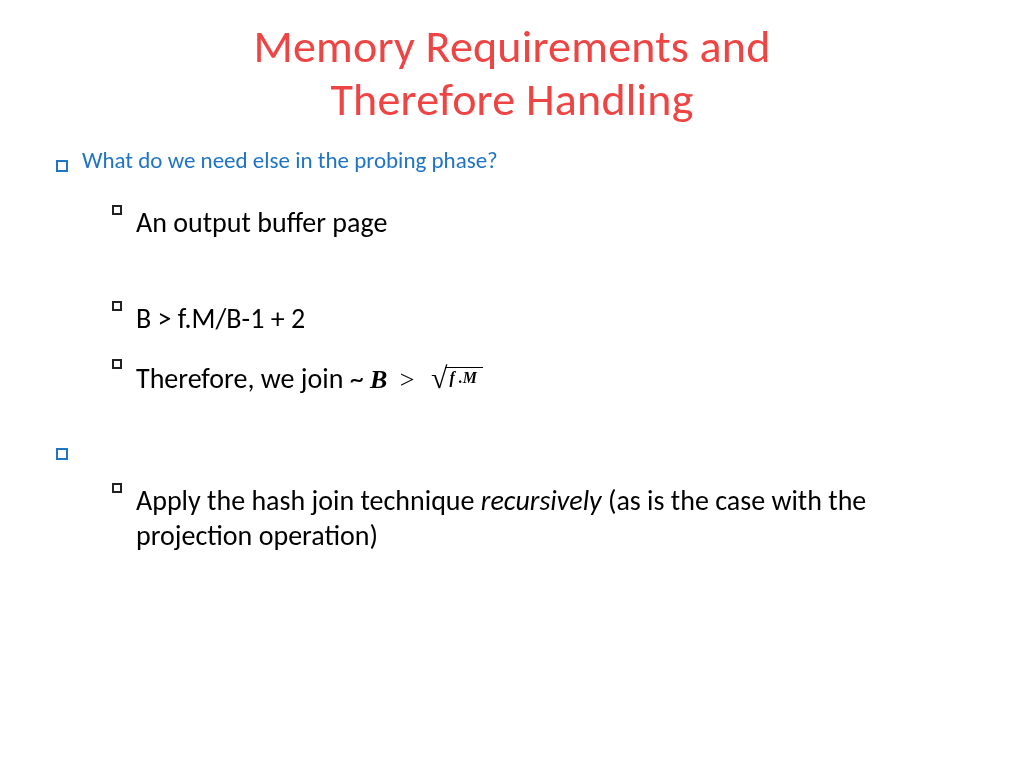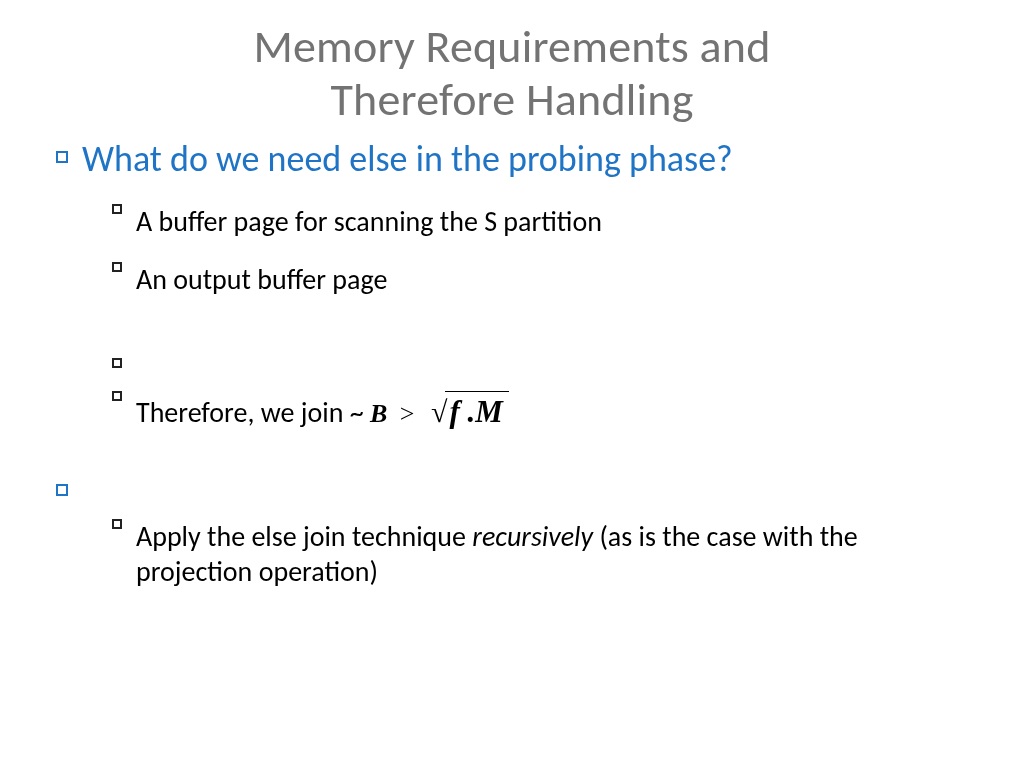--- a/index.html
+++ b/index.html
@@ -9,31 +9,31 @@
       background: #ffffff;
       font-family: Calibri, 'Segoe UI', Arial, sans-serif;
       color: #000000;
       overflow: hidden;
       padding: 20px 48px 20px 48px;
     }
     .title {
       font-size: 46px;
       font-weight: 400;
       text-align: center;
-      color: #737373;
+      color: #ef4444;
       line-height: 1.15;
-      margin-bottom: 11px;
+      margin-bottom: 20px;
       letter-spacing: 0.2px;
     }
     .content {
       padding-left: 8px;
     }
     .question {
       color: #1f74c6;
-      font-size: 36px;
+      font-size: 23px;
       font-weight: 400;
       display: flex;
       align-items: flex-start;
       gap: 14px;
     }
     .bullet-sq {
       display: inline-block;
       width: 12px;
       height: 12px;
       background: #ffffff;
@@ -77,56 +77,53 @@
       font-size: 30px;
       font-style: normal;
       font-weight: normal;
       margin-right: -2px;
     }
     .sqrt-arg {
       border-top: 1.8px solid #000;
       padding: 0 6px 0 4px;
       font-family: 'Cambria Math', 'Times New Roman', serif;
       font-weight: bold;
-      font-size: 31px;
+      font-size: 16px;
       display: inline-block;
       line-height: 1.3;
     }
     .italic { font-style: italic; }
   </style>
 </head>
 <body>
 
 <div class="title">
   <span>Memory Requirements and</span><br>
   <span>Therefore Handling</span>
 </div>
 
 <div class="content">
 
   <div class="question">
     <span class="bullet-sq"></span>
     <span>What do we need else in the probing phase?</span>
   </div>
   <div class="spacer-sm"></div>
-  <div class="answer">
-    <span class="bullet-sq dark"></span>
-    <span>A buffer page for scanning the S partition</span>
-  </div>
   <div class="spacer-sm"></div>
   <div class="answer">
     <span class="bullet-sq dark"></span>
     <span>An output buffer page</span>
   </div>
 
   <div class="spacer"></div>
 
   <div class="spacer-sm"></div>
   <div class="answer">
     <span class="bullet-sq dark"></span>
+    <span>B &gt; f.M/B-1 + 2</span>
   </div>
   <div class="spacer-sm"></div>
   <div class="answer">
     <span class="bullet-sq dark"></span>
     <span>
       <span>Therefore, we join ~</span>
       <span class="formula">
         <span>B</span>
         <span style="font-style:normal; font-weight:normal; margin: 0 6px;">&gt;</span>
         <span class="sqrt">
@@ -139,17 +136,17 @@
 
   <div class="spacer"></div>
 
   <div class="question">
     <span class="bullet-sq"></span>
   </div>
   <div class="spacer-sm"></div>
   <div class="answer">
     <span class="bullet-sq dark"></span>
     <span>
-      <span>Apply the else join technique </span><span class="italic">recursively</span><span> (as is the case with the projection operation)</span>
+      <span>Apply the hash join technique </span><span class="italic">recursively</span><span> (as is the case with the projection operation)</span>
     </span>
   </div>
 
 </div>
 
 </body></html>

